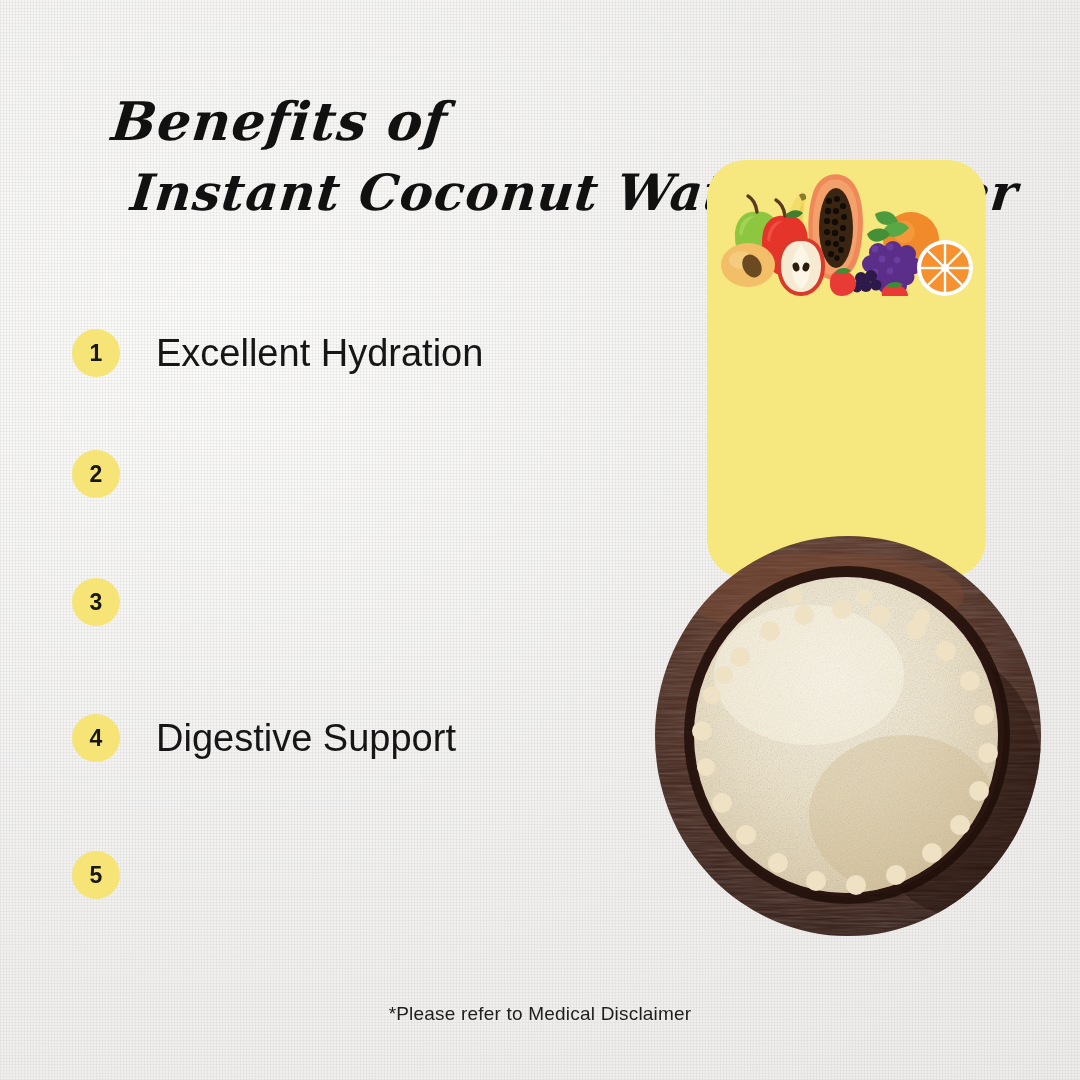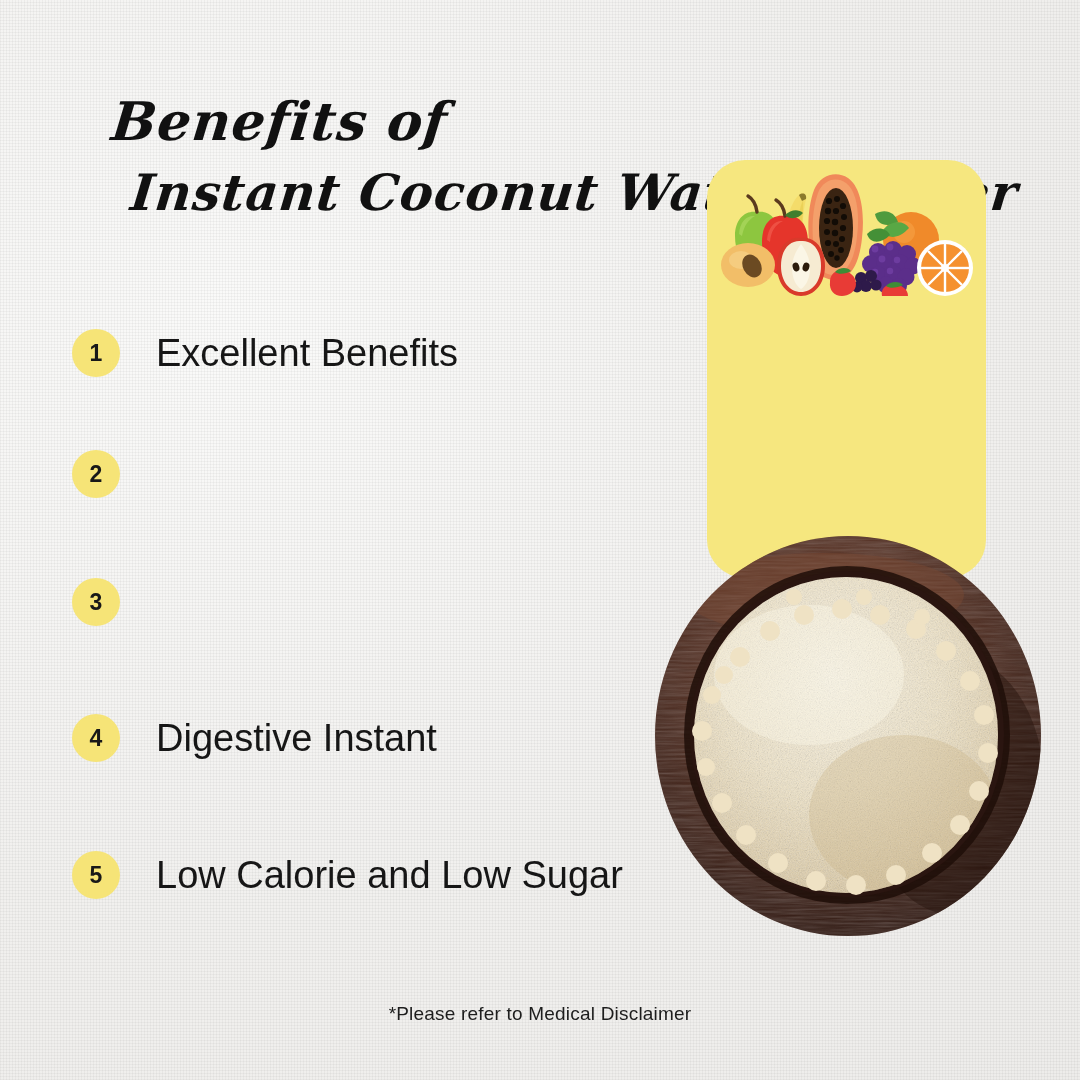--- a/index.html
+++ b/index.html
@@ -95,47 +95,46 @@
     <div class="title-line" id="title-line-1">Benefits of</div>
     <div class="title-line" id="title-line-2">Instant Coconut Water Powder</div>
   </div>
 
   <div id="benefit-list">
 
     <div class="benefit-row" style="top:329px;">
       <span class="badge">
         <span class="badge-num">1</span>
       </span>
-      <span class="benefit-label">Excellent Benefits</span>
+      <span class="benefit-label">Excellent Hydration</span>
     </div>
 
     <div class="benefit-row" style="top:450px;">
       <span class="badge">
         <span class="badge-num">2</span>
       </span>
     </div>
 
     <div class="benefit-row" style="top:578px;">
       <span class="badge">
         <span class="badge-num">3</span>
       </span>
     </div>
 
     <div class="benefit-row" style="top:714px;">
       <span class="badge">
         <span class="badge-num">4</span>
       </span>
-      <span class="benefit-label">Digestive Instant</span>
+      <span class="benefit-label">Digestive Support</span>
     </div>
 
     <div class="benefit-row" style="top:851px;">
       <span class="badge">
         <span class="badge-num">5</span>
       </span>
-      <span class="benefit-label">Low Calorie and Low Sugar</span>
     </div>
 
   </div>
 
   <div id="yellow-card"></div>
 
   <svg id="fruit-art" viewBox="0 0 265 128">
 
     <g>
       <path d="M72 88 C68 60 74 36 84 27 C88 24 92 26 91 31 C88 44 86 62 90 78 C92 86 86 93 79 93 C75 93 73 91 72 88 Z" fill="#F4DC6A"></path>

